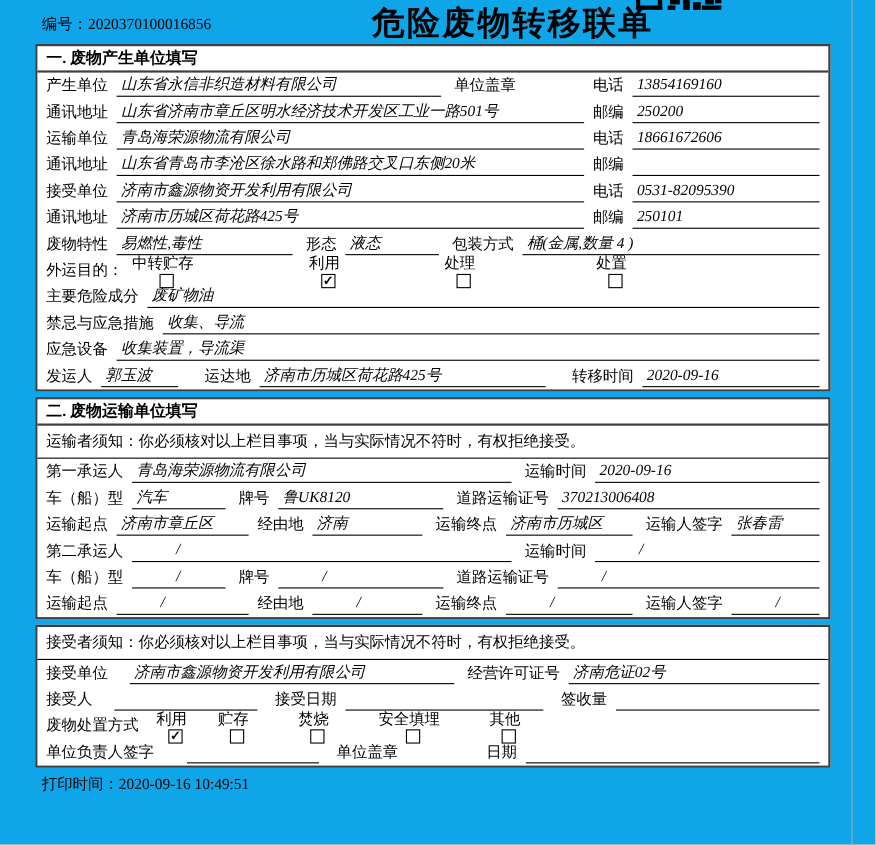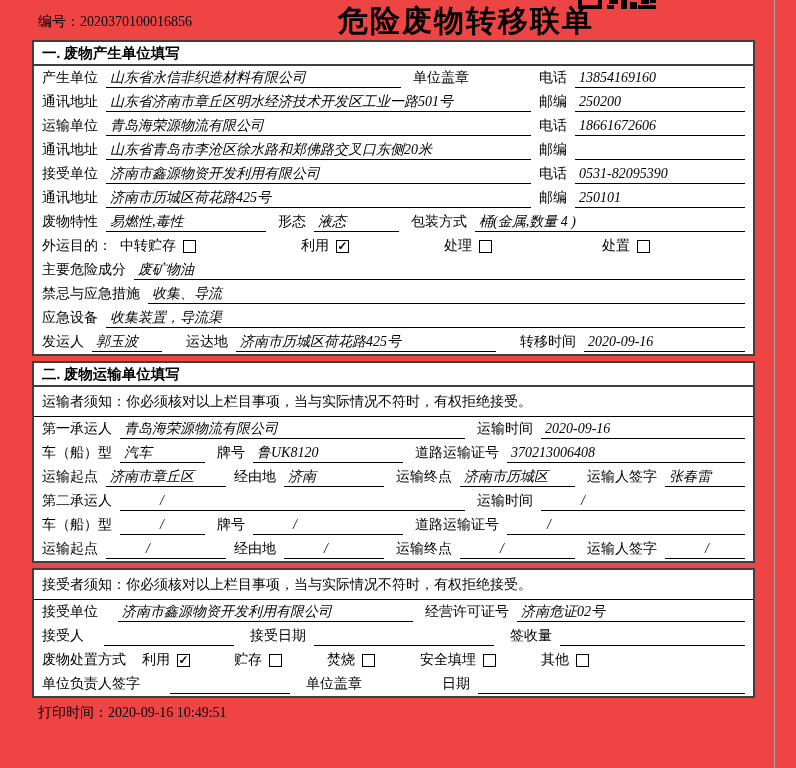--- a/index.html
+++ b/index.html
@@ -1,18 +1,18 @@
 <!DOCTYPE html>
 <html><head>
 <meta charset="utf-8">
 <style>
   * { margin:0; padding:0; box-sizing:border-box; }
   html,body { background:#fff; }
   .page {
-    position:relative; width:796px; height:768px; background:#ef4444;
+    position:relative; width:796px; height:768px; background:#0ea5e9;
     font-family:"Liberation Serif","DejaVu Serif",serif; color:#000; font-size:14px;
     overflow:hidden;
   }
   .right-edge { position:absolute; left:774px; top:0; width:1px; height:768px; background:#a8a8a8; }
   .qr { position:absolute; left:578px; top:0; }
   .hdr { position:relative; height:40px; }
   .docno { position:absolute; left:38px; top:13px; font-size:14px; white-space:nowrap; }
   .title { position:absolute; left:338px; top:1px; font-size:30px; font-weight:bold; letter-spacing:2px; white-space:nowrap; }
   .box { margin:0 0 5px 32px; width:723px; border:2px solid #3f3f3f; background:#fff; }
   .sec-head { height:24px; line-height:23px; padding:0 8px; font-weight:bold; font-size:14.5px; border-bottom:2px solid #3f3f3f; }
@@ -22,24 +22,24 @@
   .val {
     border-bottom:1px solid #000; height:19px; line-height:18px; padding:0 4px;
     margin-left:8px; white-space:nowrap; overflow:hidden; flex-shrink:0;font-style:italic;
   }
   .fl { flex:1 1 auto; min-width:0; }
   .ind { padding-left:40px; }
   .w70{width:70px}.w85{width:85px}.w100{width:100px}.w115{width:115px}.w120{width:120px}
   .w130{width:130px}.w150{width:150px}.w160{width:160px}.w165{width:165px}.w170{width:170px}
   .w180{width:180px}.w200{width:200px}.w260{width:260px}.w295{width:295px}.w345{width:345px}.w425{width:425px}
   .ml8{margin-left:8px}.ml12{margin-left:12px}.ml16{margin-left:16px}.ml20{margin-left:20px}
-  .ml24{margin-left:24px}.ml30{margin-left:30px}.ml40{margin-left:44px}.ml45{margin-left:45px}
+  .ml24{margin-left:24px}.ml30{margin-left:30px}.ml40{margin-left:28px}.ml45{margin-left:45px}
   .ml80{margin-left:80px}.ml95{margin-left:95px}.ml105{margin-left:105px}.ml110{margin-left:110px}
   .mla{margin-left:auto}
-  .opt { display:flex; align-items:center; white-space:nowrap; flex-shrink:0; }
+  .opt { display:flex; align-items:center; white-space:nowrap; flex-shrink:0;flex-direction:column; }
   .cb {
     width:13px; height:13px; border:1px solid #000; margin-left:7px;
     font-size:12px; line-height:11px; text-align:center; flex-shrink:0; font-weight:bold;
   }
   .print { margin:6px 0 0 38px; white-space:nowrap; }
 </style>
 </head>
 <body>
 
 <div class="page">

